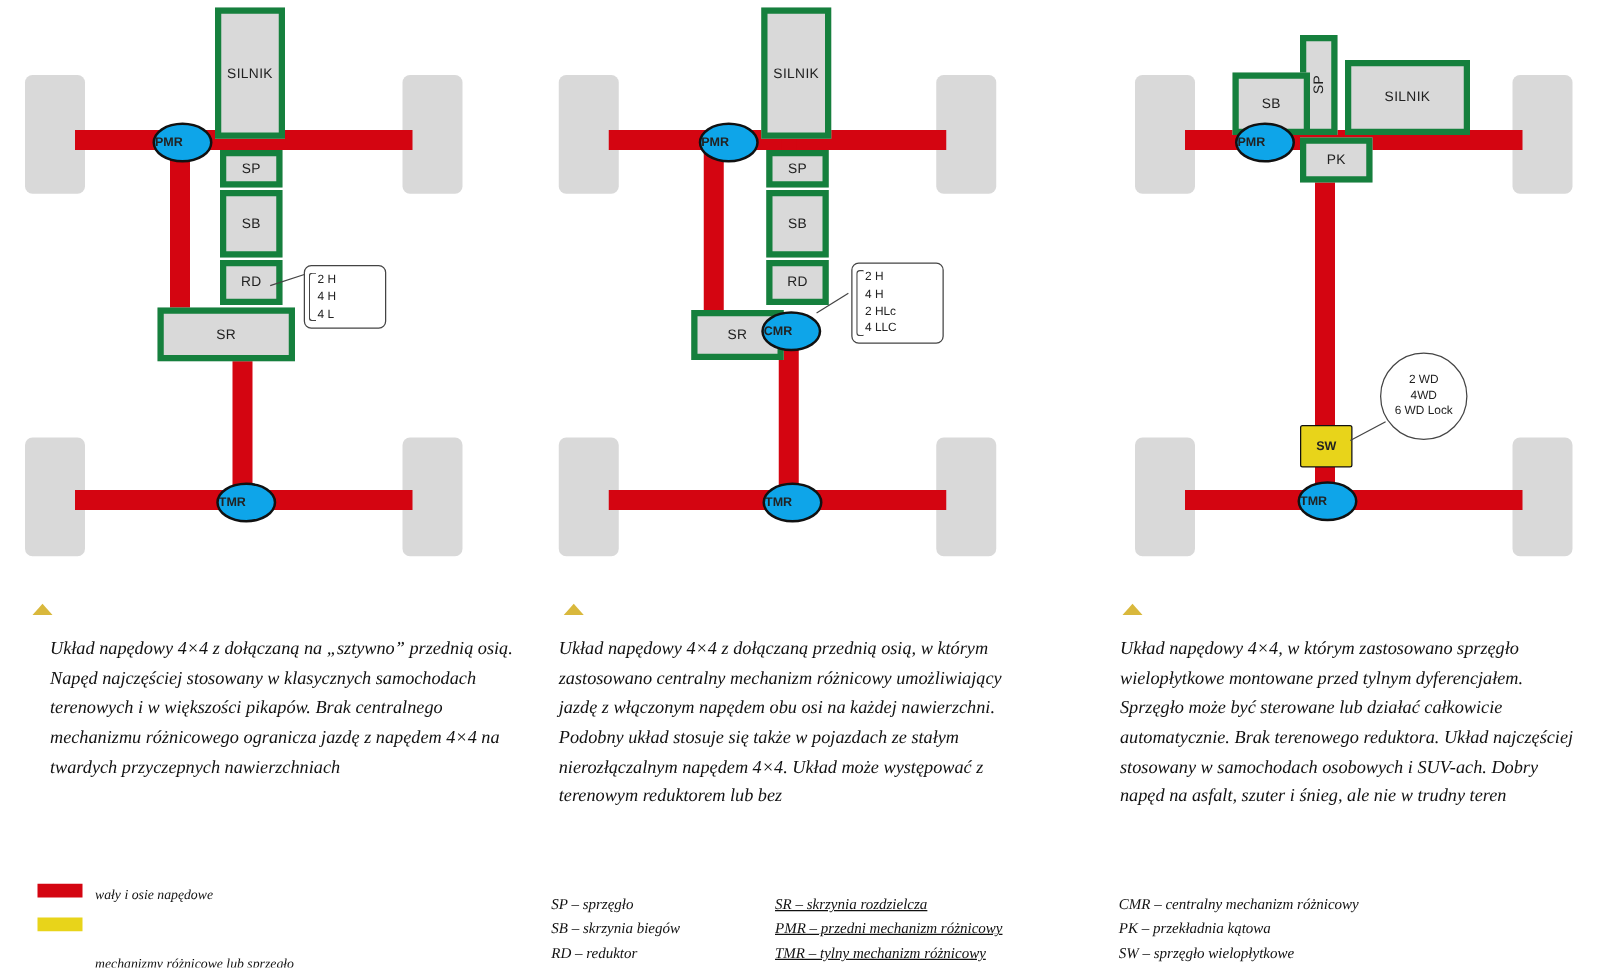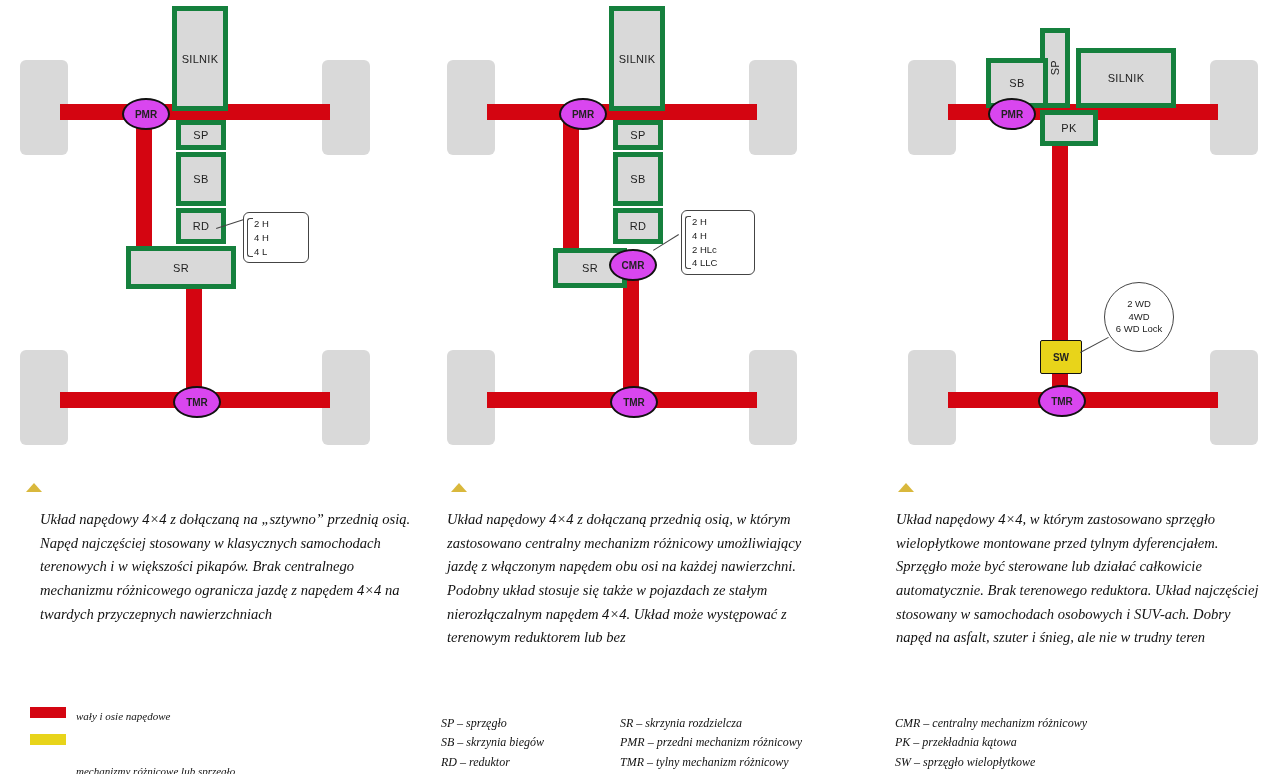--- a/index.html
+++ b/index.html
@@ -17,22 +17,22 @@
   .p3{left:854px;}
 
   .diagram{position:absolute;top:0;left:0;width:426px;height:470px;}
 
   
   .wheel{position:absolute;background:#d9d9d9;border-radius:6px;}
   .box{position:absolute;background:#d9d9d9;border:5px solid #15803d;
        display:flex;align-items:center;justify-content:center;
        font-size:11px;color:#222;letter-spacing:.3px;}
   .shaft{position:absolute;background:#d40511;}
-  .diff{position:absolute;background:#d946ef;border:2px solid #111;border-radius:50%;
-        display:flex;align-items:center;justify-content:center;
+  .diff{position:absolute;background:#0ea5e9;border:2px solid #111;border-radius:50%;
+        display:flex;align-items:center;justify-content:flex-start;
         font-size:10px;font-weight:bold;color:#222;}
   .sqdiff{position:absolute;background:#e8d41a;border:1px solid #111;border-radius:2px;
         display:flex;align-items:center;justify-content:center;
         font-size:10px;font-weight:bold;color:#222;}
 
   
   .callout{position:absolute;border:1px solid #444;border-radius:6px;background:#fff;
            font-size:9.5px;line-height:1.45;color:#222;padding:4px 6px 4px 10px;}
   .callout .brace{position:absolute;left:3px;top:5px;bottom:5px;width:5px;
            border-left:1px solid #444;border-top:1px solid #444;border-bottom:1px solid #444;
@@ -215,19 +215,19 @@
 <div>
   <div class="legend-sw" style="left:30px;top:707px;background:#d40511;"></div>
   <div class="legend-txt" style="left:76px;top:708px;width:210px;">wały i osie napędowe</div>
 
   <div class="legend-sw" style="left:30px;top:734px;background:#e8d41a;"></div>
   <div class="legend-txt" style="left:76px;top:763px;width:215px;">mechanizmy różnicowe lub sprzęgło wielopłytkowe zastępujące dyferencjal</div>
 
   <div class="abbr" style="left:441px;top:714px;">SP – sprzęgło
 SB – skrzynia biegów
 RD – reduktor</div>
-  <div class="abbr" style="left:620px;top:714px;">SR – skrzynia rozdzielcza
+  <div class="abbr" style="left:620px;top:714px;text-decoration:underline;">SR – skrzynia rozdzielcza
 PMR – przedni mechanizm różnicowy
 TMR – tylny mechanizm różnicowy</div>
   <div class="abbr" style="left:895px;top:714px;">CMR – centralny mechanizm różnicowy
 PK – przekładnia kątowa
 SW – sprzęgło wielopłytkowe</div>
 </div>
 
 </body></html>

